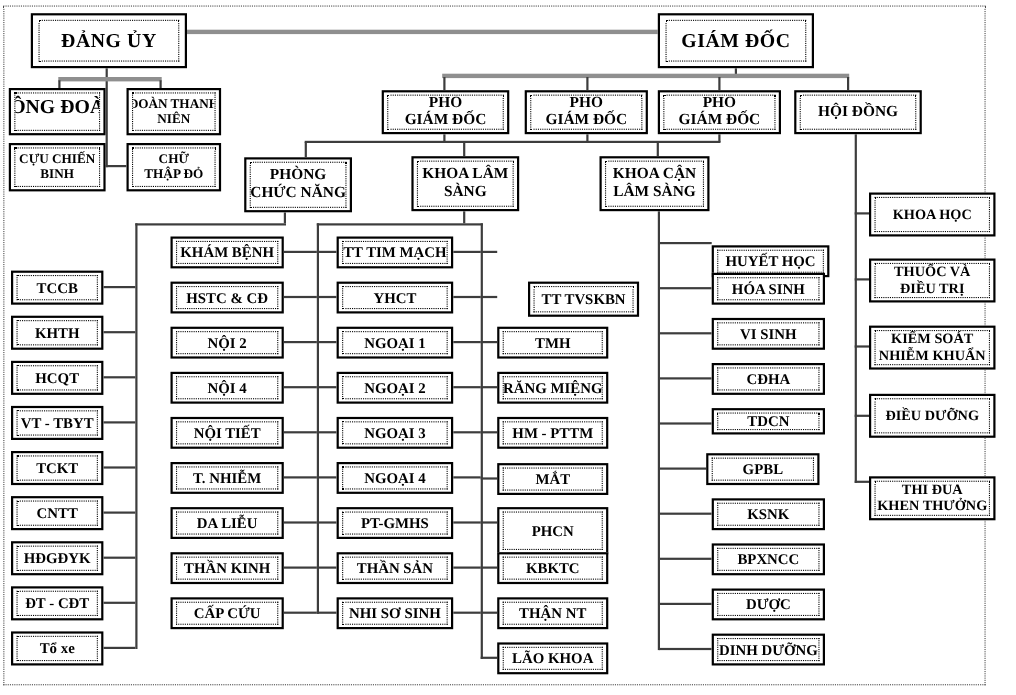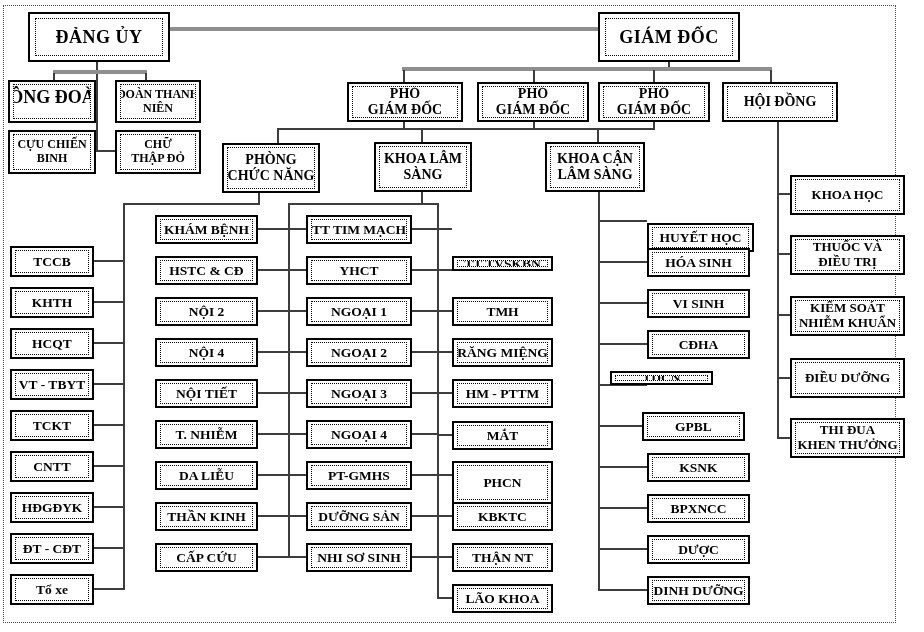--- a/index.html
+++ b/index.html
@@ -247,27 +247,27 @@
   <div class="node sm" style="left:306px;top:379px;width:106px;height:29px">
       <div class="inner">NGOẠI 3</div>
     </div>
   <div class="node sm" style="left:306px;top:420px;width:106px;height:29px">
       <div class="inner">NGOẠI 4</div>
     </div>
   <div class="node sm" style="left:306px;top:461px;width:106px;height:29px">
       <div class="inner">PT-GMHS</div>
     </div>
   <div class="node sm" style="left:306px;top:502px;width:106px;height:29px">
-      <div class="inner">DƯỠNG SẢN</div>
+      <div class="inner">THẦN SẢN</div>
     </div>
   <div class="node sm" style="left:306px;top:543px;width:106px;height:29px">
       <div class="inner">NHI SƠ SINH</div>
     </div>
 
-  <div class="node sm" style="left:452px;top:256px;width:101px;height:15px">
+  <div class="node sm" style="left:480px;top:256px;width:101px;height:32px">
       <div class="inner">TT TVSKBN</div>
     </div>
   <div class="node sm" style="left:452px;top:297px;width:101px;height:29px">
       <div class="inner">TMH</div>
     </div>
   <div class="node sm" style="left:452px;top:338px;width:101px;height:29px">
       <div class="inner">RĂNG MIỆNG</div>
     </div>
   <div class="node sm" style="left:452px;top:379px;width:101px;height:29px">
       <div class="inner">HM - PTTM</div>
@@ -293,21 +293,21 @@
     </div>
   <div class="node sm" style="left:647px;top:248px;width:103px;height:29px">
       <div class="inner">HÓA SINH</div>
     </div>
   <div class="node sm" style="left:647px;top:289px;width:103px;height:29px">
       <div class="inner">VI SINH</div>
     </div>
   <div class="node sm" style="left:647px;top:330px;width:103px;height:29px">
       <div class="inner">CĐHA</div>
     </div>
-  <div class="node sm" style="left:610px;top:371px;width:103px;height:14px">
+  <div class="node sm" style="left:647px;top:371px;width:103px;height:24px">
       <div class="inner">TDCN</div>
     </div>
   <div class="node sm" style="left:642px;top:412px;width:103px;height:29px">
       <div class="inner">GPBL</div>
     </div>
   <div class="node sm" style="left:647px;top:453px;width:103px;height:29px">
       <div class="inner">KSNK</div>
     </div>
   <div class="node sm" style="left:647px;top:494px;width:103px;height:29px">
       <div class="inner">BPXNCC</div>
@@ -326,18 +326,18 @@
       <div class="inner">THUỐC VÀ
 ĐIỀU TRỊ</div>
     </div>
   <div class="node cc" style="left:790px;top:296px;width:115px;height:40px">
       <div class="inner">KIỂM SOÁT
 NHIỄM KHUẨN</div>
     </div>
   <div class="node cc" style="left:790px;top:358px;width:115px;height:40px">
       <div class="inner">ĐIỀU DƯỠNG</div>
     </div>
-  <div class="node cc" style="left:790px;top:418px;width:115px;height:40px">
+  <div class="node cc" style="left:790px;top:433px;width:115px;height:40px">
       <div class="inner">THI ĐUA
 KHEN THƯỞNG</div>
     </div>
 
 </div>
 
 </body></html>

